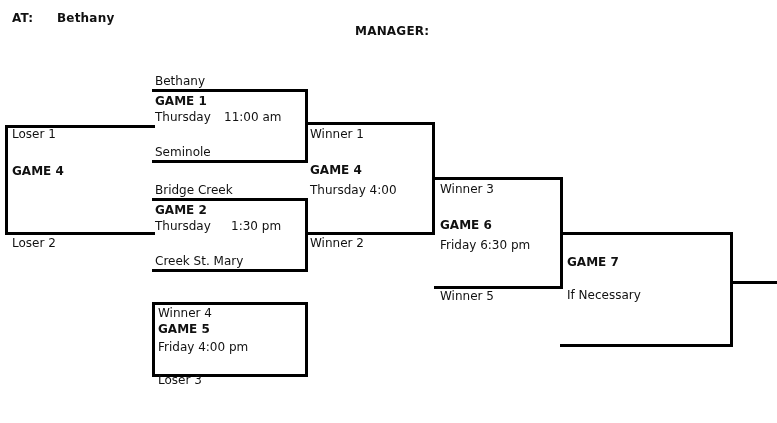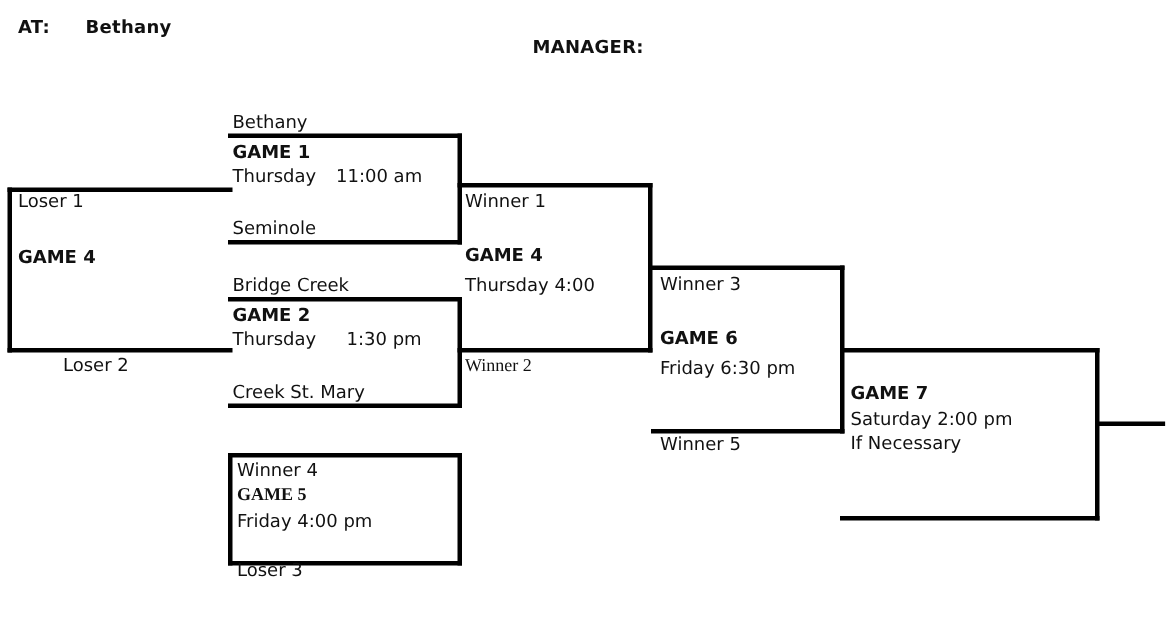--- a/index.html
+++ b/index.html
@@ -75,52 +75,51 @@
   <div class="lbl" style="left:155px; top:219px;">Thursday</div>
   <div class="lbl" style="left:231px; top:219px;">1:30 pm</div>
   <div class="lbl" style="left:155px; top:254px;">Creek St. Mary</div>
 
   <div class="ln ln-h" style="left:5px; top:125px; width:150px;"></div>
   <div class="ln ln-h" style="left:5px; top:232px; width:150px;"></div>
   <div class="ln ln-v" style="left:5px; top:125px; height:110px;"></div>
 
   <div class="lbl" style="left:12px; top:127px;">Loser 1</div>
   <div class="lbl bold" style="left:12px; top:164px;">GAME 4</div>
-  <div class="lbl" style="left:12px; top:236px;margin-left:30px;">Loser 2</div>
+  <div class="lbl" style="left:12px; top:236px;">Loser 2</div>
 
   <div class="ln ln-h" style="left:305px; top:122px; width:130px;"></div>
   <div class="ln ln-h" style="left:305px; top:232px; width:130px;"></div>
   <div class="ln ln-v" style="left:432px; top:122px; height:113px;"></div>
 
   <div class="lbl" style="left:310px; top:127px;">Winner 1</div>
   <div class="lbl bold" style="left:310px; top:163px;">GAME 4</div>
   <div class="lbl" style="left:310px; top:183px;">Thursday 4:00</div>
-  <div class="lbl" style="left:310px; top:236px;font-family:Liberation Serif, serif;">Winner 2</div>
+  <div class="lbl" style="left:310px; top:236px;">Winner 2</div>
 
   <div class="ln ln-h" style="left:152px; top:302px; width:156px;"></div>
   <div class="ln ln-h" style="left:152px; top:374px; width:156px;"></div>
   <div class="ln ln-v" style="left:152px; top:302px; height:75px;"></div>
   <div class="ln ln-v" style="left:305px; top:302px; height:75px;"></div>
 
   <div class="lbl" style="left:158px; top:306px;">Winner 4</div>
-  <div class="lbl bold" style="left:158px; top:322px;font-family:Liberation Serif, serif;">GAME 5</div>
+  <div class="lbl bold" style="left:158px; top:322px;">GAME 5</div>
   <div class="lbl" style="left:158px; top:340px;">Friday 4:00 pm</div>
   <div class="lbl" style="left:158px; top:373px;">Loser 3</div>
 
   <div class="ln ln-h" style="left:434px; top:177px; width:129px;"></div>
   <div class="ln ln-h" style="left:434px; top:286px; width:129px;"></div>
   <div class="ln ln-v" style="left:560px; top:177px; height:112px;"></div>
 
   <div class="lbl" style="left:440px; top:182px;">Winner 3</div>
   <div class="lbl bold" style="left:440px; top:218px;">GAME 6</div>
   <div class="lbl" style="left:440px; top:238px;">Friday 6:30 pm</div>
   <div class="lbl" style="left:440px; top:289px;">Winner 5</div>
 
   <div class="ln ln-h" style="left:560px; top:232px; width:173px;"></div>
   <div class="ln ln-h" style="left:560px; top:344px; width:173px;"></div>
   <div class="ln ln-v" style="left:730px; top:232px; height:115px;"></div>
   <div class="ln ln-h" style="left:730px; top:281px; width:47px;"></div>
 
   <div class="lbl bold" style="left:567px; top:255px;">GAME 7</div>
-  <div class="lbl" style="left:567px; top:272px;">Saturday 2:00 pm</div>
   <div class="lbl" style="left:567px; top:288px;">If  Necessary</div>
 
 </div>
 
 </body></html>

